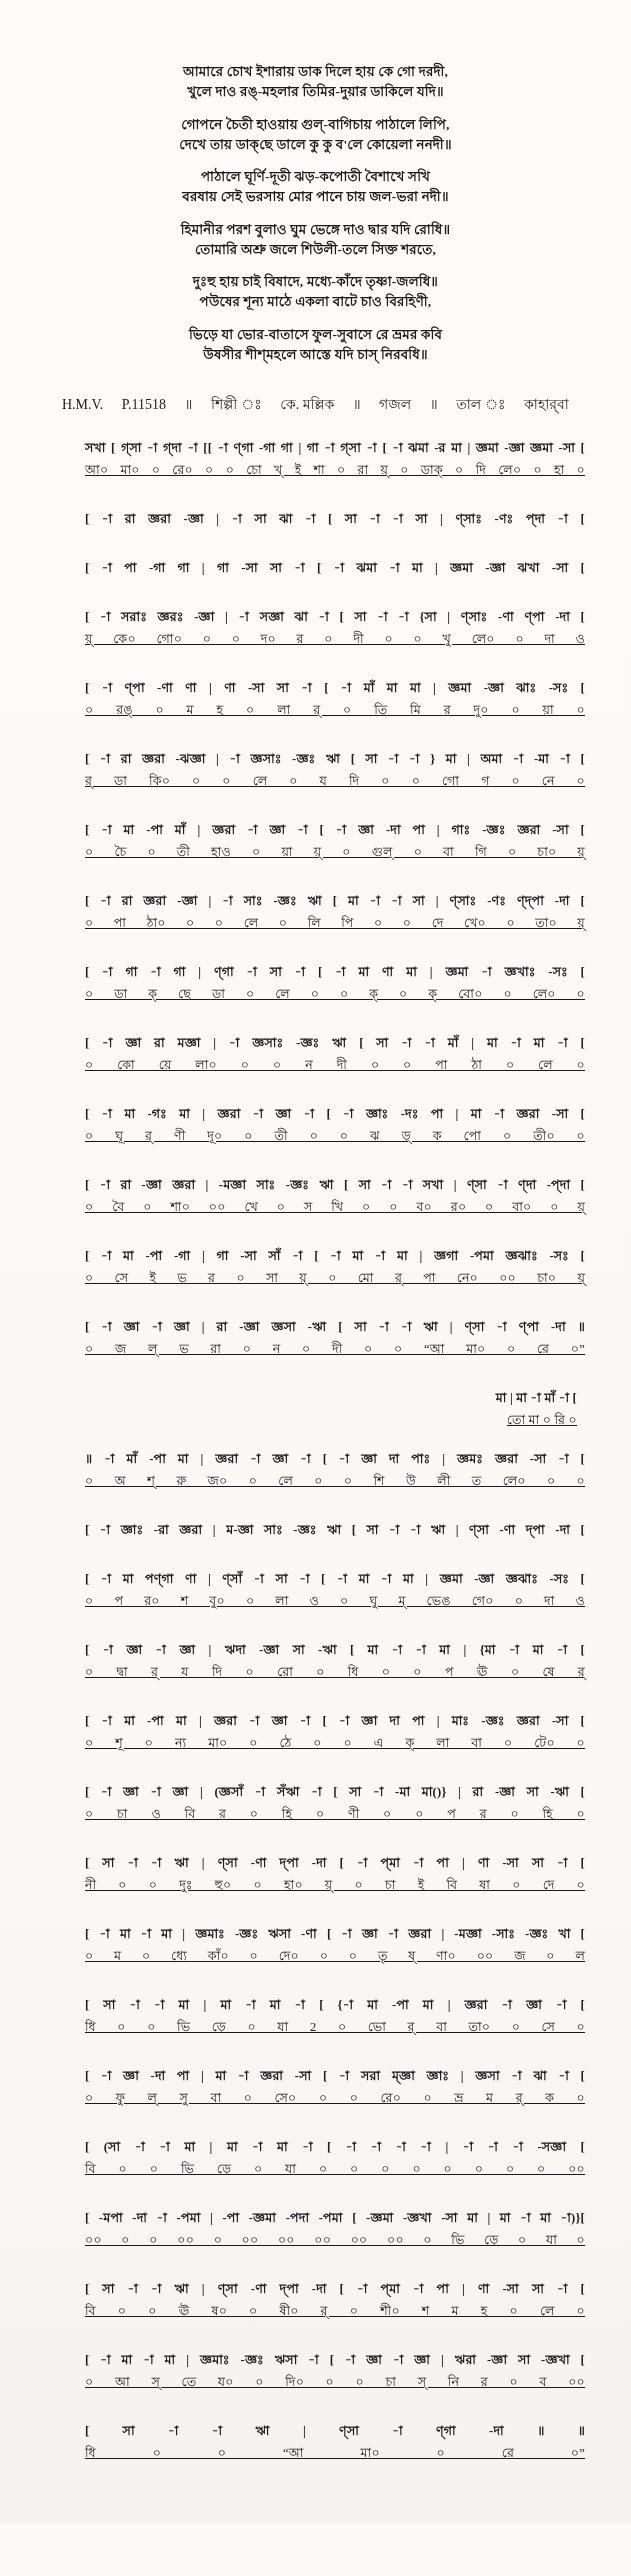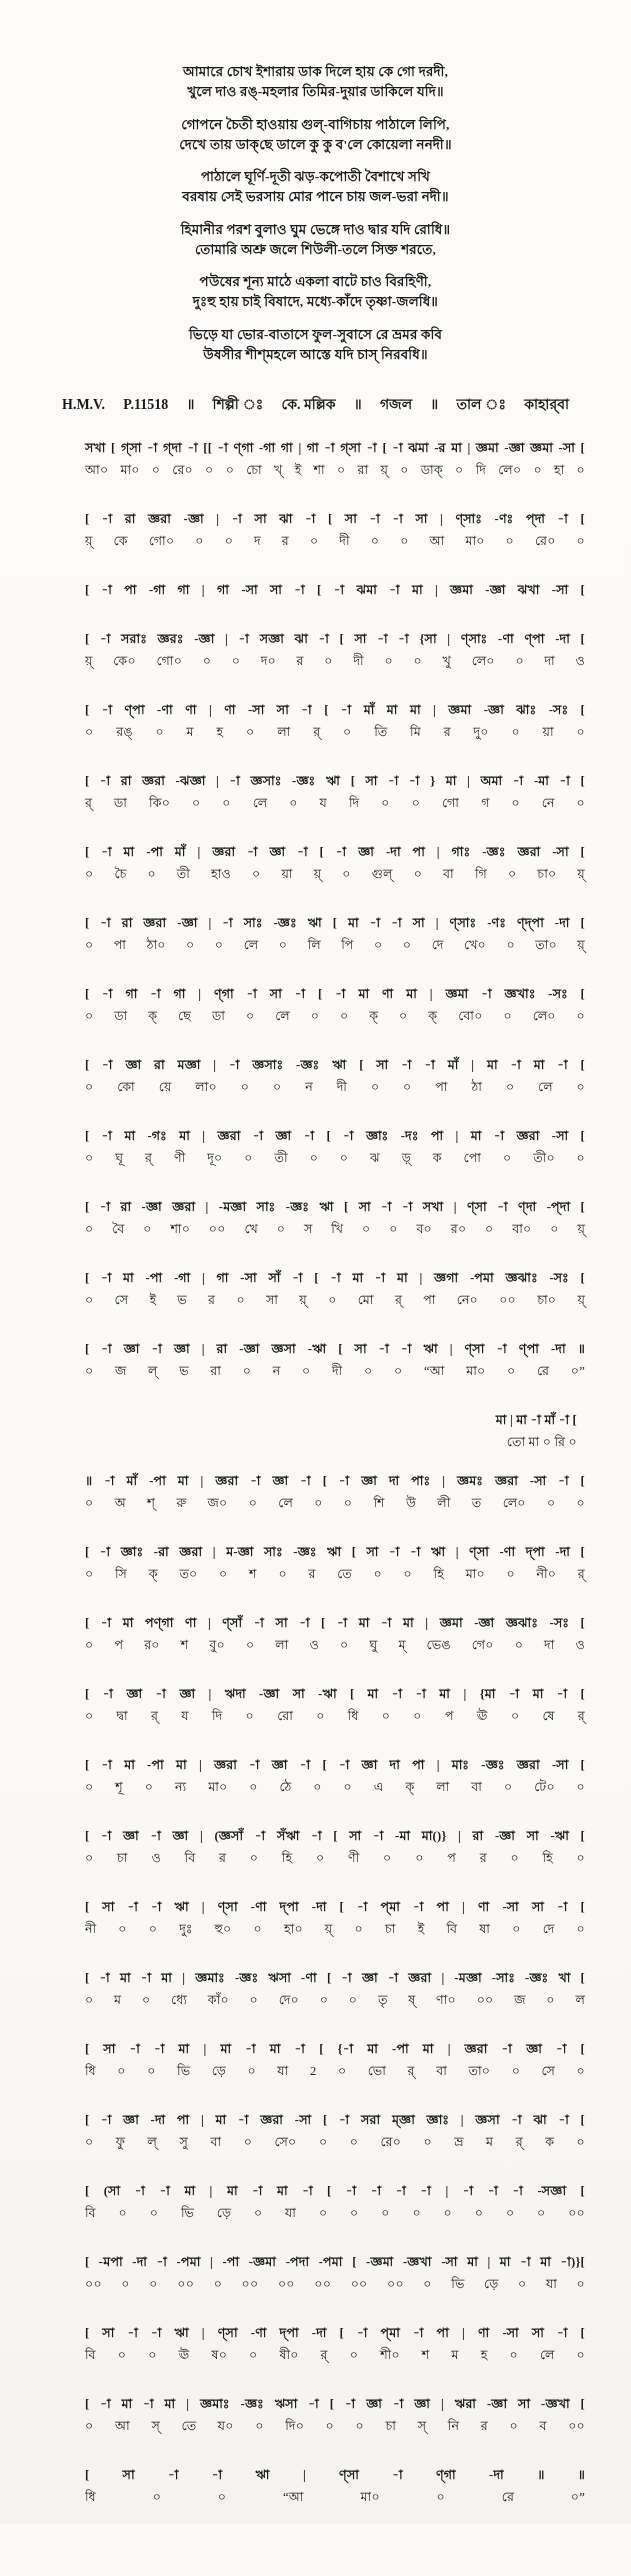--- a/index.html
+++ b/index.html
@@ -23,21 +23,21 @@
     line-height:20px;
     font-weight:bold;
     letter-spacing:0.2px;
   }
   .stanza{margin-bottom:12.6px;}
   
   .header-row{
     margin-top:28px;
     padding:0 62px 0 62px;
     font-size:14px;
-    font-weight:bold;
+    font-weight:normal;
     white-space:nowrap;
     display:flex;
     justify-content:space-between;
     align-items:baseline;
   }
   .header-row span{display:inline-block;}
   
   .notation-block{
     margin-top:20.5px;
     padding:0 46px 0 85px;
@@ -52,20 +52,21 @@
     white-space:normal;
     letter-spacing:0.2px;
     margin-top:17px;
   }
   .word-row{
     font-size:12.6px;
     line-height:22px;
     text-align:justify;
     text-align-last:justify;
     letter-spacing:0.2px;
+    text-decoration:underline;
   }
   .pair.right .sur-row,
   .pair.right .word-row{
     text-align:center;
     text-align-last:right;
     padding-right:8px;
   }
   .pair.right{margin-bottom:8px;}
 </style>
 </head>
@@ -84,22 +85,22 @@
       </div>
       <div class="stanza">
         <div class="lyric-line">পাঠালে ঘূর্ণি-দূতী ঝড়-কপোতী বৈশাখে সখি</div>
         <div class="lyric-line">বরষায় সেই ভরসায় মোর পানে চায় জল-ভরা নদী॥</div>
       </div>
       <div class="stanza">
         <div class="lyric-line">হিমানীর পরশ বুলাও ঘুম ভেঙ্গে দাও দ্বার যদি রোধি॥</div>
         <div class="lyric-line">তোমারি অশ্রু জলে শিউলী-তলে সিক্ত শরতে,</div>
       </div>
       <div class="stanza">
+        <div class="lyric-line">দুঃহু হায় চাই বিষাদে, মধ্যে-কাঁদে তৃষ্ণা-জলধি॥</div>
         <div class="lyric-line">পউষের শূন্য মাঠে একলা বাটে চাও বিরহিণী,</div>
-        <div class="lyric-line">দুঃহু হায় চাই বিষাদে, মধ্যে-কাঁদে তৃষ্ণা-জলধি॥</div>
       </div>
       <div class="stanza">
         <div class="lyric-line">ভিড়ে যা ভোর-বাতাসে ফুল-সুবাসে রে ভ্রমর কবি</div>
         <div class="lyric-line">উষসীর শীশ্‌মহলে আস্তে যদি চাস্ নিরবধি॥</div>
       </div>
     </div>
 
   <div class="header-row">
     <span>H.M.V.</span>
     <span>P.11518</span>
@@ -113,21 +114,20 @@
     <span>কাহার্‌বা</span>
   </div>
 
   <div class="notation-block">
       <div class="pair">
         <div class="sur-row">সখা [ গ্‌সা -া গ্‌দা -া [[ -া ণ্‌গা -গা গা | গা -া গ্‌সা -া [ -া ঝমা -র মা | জ্ঞমা -জ্ঞা জ্ঞমা -সা [</div>
         <div class="word-row">আ০ মা০ ০ রে০ ০ ০ চো খ্ ই শা ০ রা য়্ ০ ডাক্ ০ দি লে০ ০ হা ০</div>
       </div>
       <div class="pair">
         <div class="sur-row">[ -া রা জ্ঞরা -জ্ঞা | -া সা ঝা -া [ সা -া -া সা | ণ্‌সাঃ -ণঃ প্‌দা -া [</div>
-        <div class="word-row">য়্ কে গো০ ০ ০ দ র ০ দী ০ ০ আ মা০ ০ রে০ ০</div>
       </div>
       <div class="pair">
         <div class="sur-row">[ -া পা -গা গা | গা -সা সা -া [ -া ঝমা -া মা | জ্ঞমা -জ্ঞা ঝখা -সা [</div>
       </div>
       <div class="pair">
         <div class="sur-row">[ -া সরাঃ জ্ঞরঃ -জ্ঞা | -া সজ্ঞা ঝা -া [ সা -া -া {সা | ণ্‌সাঃ -ণা ণ্‌পা -দা [</div>
         <div class="word-row">য়্ কে০ গো০ ০ ০ দ০ র ০ দী ০ ০ খু লে০ ০ দা ও</div>
       </div>
       <div class="pair">
         <div class="sur-row">[ -া ণ্‌পা -ণা ণা | ণা -সা সা -া [ -া মাঁ মা মা | জ্ঞমা -জ্ঞা ঝাঃ -সঃ [</div>
@@ -172,21 +172,20 @@
       <div class="pair right">
         <div class="sur-row">মা | মা -া মাঁ -া [</div>
         <div class="word-row">তো মা ০ রি ০</div>
       </div>
       <div class="pair">
         <div class="sur-row">॥ -া মাঁ -পা মা | জ্ঞরা -া জ্ঞা -া [ -া জ্ঞা দা পাঃ | জ্ঞমঃ জ্ঞরা -সা -া [</div>
         <div class="word-row">০ অ শ্ রু জ০ ০ লে ০ ০ শি উ লী ত লে০ ০ ০</div>
       </div>
       <div class="pair">
         <div class="sur-row">[ -া জ্ঞাঃ -রা জ্ঞরা | ম-জ্ঞা সাঃ -জ্ঞঃ ঋা [ সা -া -া ঋা | ণ্‌সা -ণা দ্‌পা -দা [</div>
-        <div class="word-row">০ সি ক্ ত০ ০ শ ০ র তে ০ ০ হি মা০ ০ নী০ র্</div>
       </div>
       <div class="pair">
         <div class="sur-row">[ -া মা পণ্‌গা ণা | ণ্‌সাঁ -া সা -া [ -া মা -া মা | জ্ঞমা -জ্ঞা জ্ঞঝাঃ -সঃ [</div>
         <div class="word-row">০ প র০ শ বু০ ০ লা ও ০ ঘু ম্ ভেঙ গে০ ০ দা ও</div>
       </div>
       <div class="pair">
         <div class="sur-row">[ -া জ্ঞা -া জ্ঞা | ঋদা -জ্ঞা সা -ঋা [ মা -া -া মা | {মা -া মা -া [</div>
         <div class="word-row">০ দ্বা র্ য দি ০ রো ০ ধি ০ ০ প ঊ ০ ষে র্</div>
       </div>
       <div class="pair">

